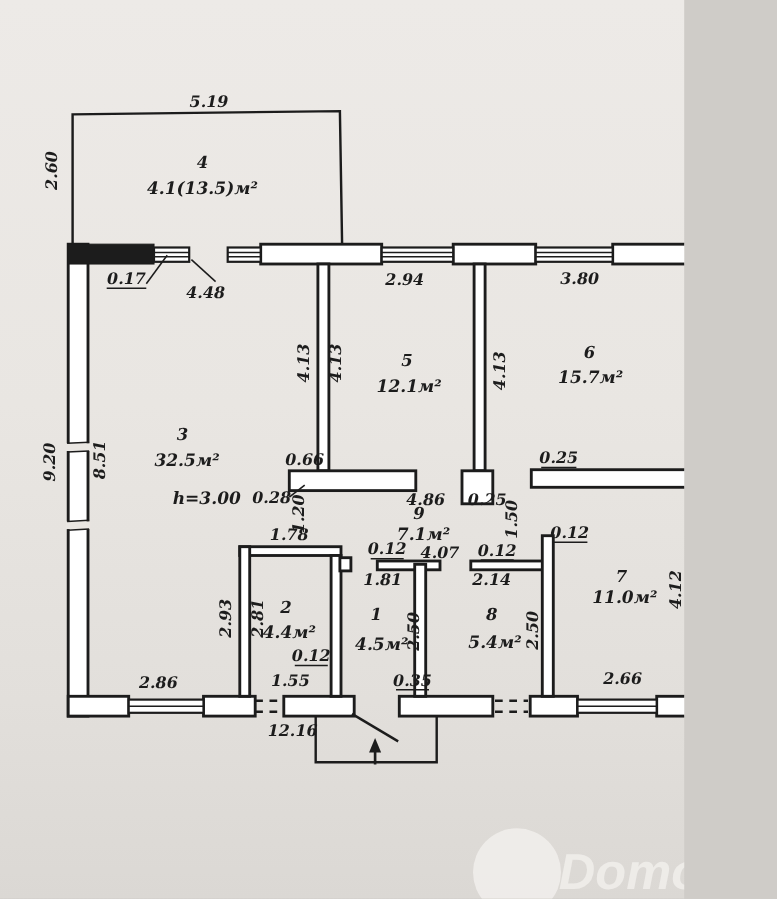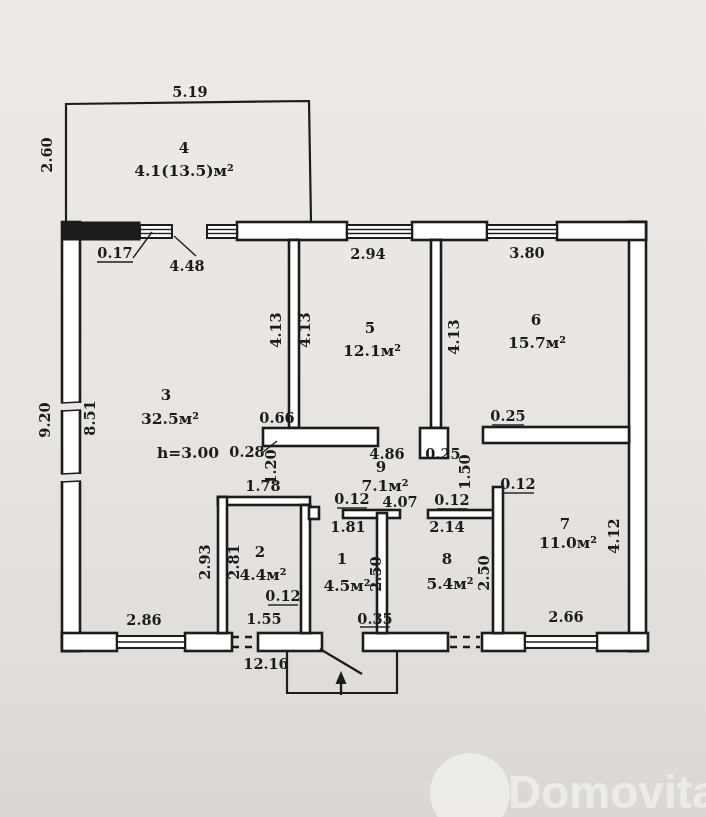--- a/index.html
+++ b/index.html
@@ -1,18 +1,18 @@
 <!DOCTYPE html>
 <html><head>
 <meta charset="utf-8">
 <style>
   html,body{margin:0;padding:0;background:#cfccc8;}
-  .stage{position:relative;width:706px;height:817px;overflow:hidden;
+  .stage{position:relative;width:622px;height:817px;overflow:hidden;
          background:linear-gradient(180deg,#edeae7 0%,#e9e6e2 45%,#e2dfdb 78%,#dbd8d4 100%);
-         font-family:"DejaVu Serif","Liberation Serif",serif;}
+         font-family:"DejaVu Serif","Liberation Serif",serif;font-style:italic;}
   svg{position:absolute;left:0;top:0;}
   text{fill:#1c1c1c;font-family:"DejaVu Serif","Liberation Serif",serif;font-weight:600;}
   .dim{font-size:14.5px;}
   .room-no{font-size:15px;}
   .room-area{font-size:15.5px;}
   .note{font-size:15.5px;}
   .wm-text{font-family:"Liberation Sans","DejaVu Sans",sans-serif;font-weight:700;
            font-size:46px;fill:#f1efec;opacity:.85;}
   .wall{fill:#ffffff;stroke:#1c1c1c;stroke-width:2.6;}
   .wall-solid{fill:#1c1c1c;stroke:#1c1c1c;stroke-width:1;}

